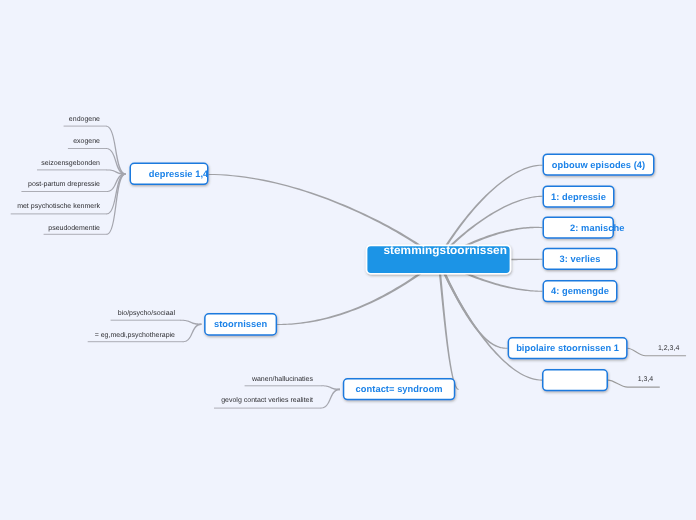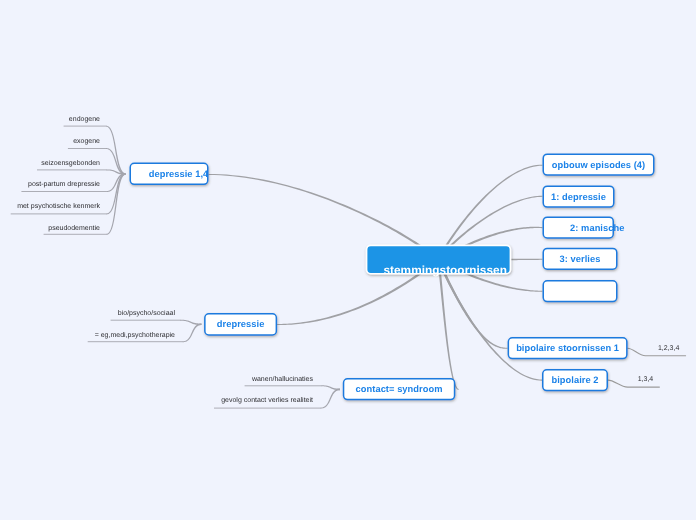--- a/index.html
+++ b/index.html
@@ -85,21 +85,21 @@
         <rect x="543.25" y="217.20" width="70.00" height="20.80" rx="4" ry="4" fill="#ffffff" stroke="#1b7ade" stroke-width="1.5"></rect>
         <rect x="543.25" y="248.40" width="73.50" height="20.80" rx="4" ry="4" fill="#ffffff" stroke="#1b7ade" stroke-width="1.5"></rect>
         <rect x="543.25" y="280.80" width="73.50" height="20.80" rx="4" ry="4" fill="#ffffff" stroke="#1b7ade" stroke-width="1.5"></rect>
         <rect x="508.35" y="337.80" width="118.50" height="20.80" rx="4" ry="4" fill="#ffffff" stroke="#1b7ade" stroke-width="1.5"></rect>
         <rect x="542.75" y="369.80" width="64.50" height="20.80" rx="4" ry="4" fill="#ffffff" stroke="#1b7ade" stroke-width="1.5"></rect>
         <rect x="204.85" y="313.80" width="71.50" height="21.10" rx="4" ry="4" fill="#ffffff" stroke="#1b7ade" stroke-width="1.5"></rect>
         <rect x="343.55" y="378.80" width="111.00" height="20.80" rx="4" ry="4" fill="#ffffff" stroke="#1b7ade" stroke-width="1.5"></rect>
       </g>
     </svg>
 
-  <div class="node node-root" style="left:365.7px; top:255px; width:159px; height:30.0px;">
+  <div class="node node-root" style="left:365.7px; top:235px; width:159px; height:30.0px;">
     <span>stemmingstoornissen</span>
   </div>
 
   <div class="node node-main" style="left:139px; top:162.5px; width:79px; height:22.6px;">
     <span>depressie 1,4</span>
   </div>
 
   <div class="node node-main" style="left:542.5px; top:153.45px; width:112px; height:22.4px;">
     <span>opbouw episodes (4)</span>
   </div>
@@ -109,31 +109,31 @@
   </div>
 
   <div class="node node-main" style="left:542.5px; top:216.45px; width:71.5px; height:22.3px;margin-left:19px;">
     <span>2: manische</span>
   </div>
 
   <div class="node node-main" style="left:542.5px; top:247.65px; width:75px; height:22.3px;">
     <span>3: verlies</span>
   </div>
 
+  <div class="node node-main" style="left:542.5px; top:280.05px; width:75px; height:22.3px;">
+    <span>4: gemengde</span>
+  </div>
 
   <div class="node node-main" style="left:507.6px; top:337.05px; width:120px; height:22.3px;">
     <span>bipolaire stoornissen 1</span>
   </div>
 
-  <div class="node node-main" style="left:542px; top:369.05px; width:66px; height:22.3px;">
-    <span>bipolaire 2</span>
-  </div>
 
   <div class="node node-main" style="left:204.1px; top:313.05px; width:73px; height:22.6px;">
-    <span>drepressie</span>
+    <span>stoornissen</span>
   </div>
 
   <div class="node node-main" style="left:342.8px; top:378.05px; width:112.5px; height:22.3px;">
     <span>contact= syndroom</span>
   </div>
 
   <div class="leaf" style="right:596px; top:115px;"><span>endogene</span></div>
   <div class="leaf" style="right:596px; top:137px;"><span>exogene</span></div>
   <div class="leaf" style="right:596px; top:159px;"><span>seizoensgebonden</span></div>
   <div class="leaf" style="right:596px; top:180px;"><span>post-partum drepressie</span></div>

